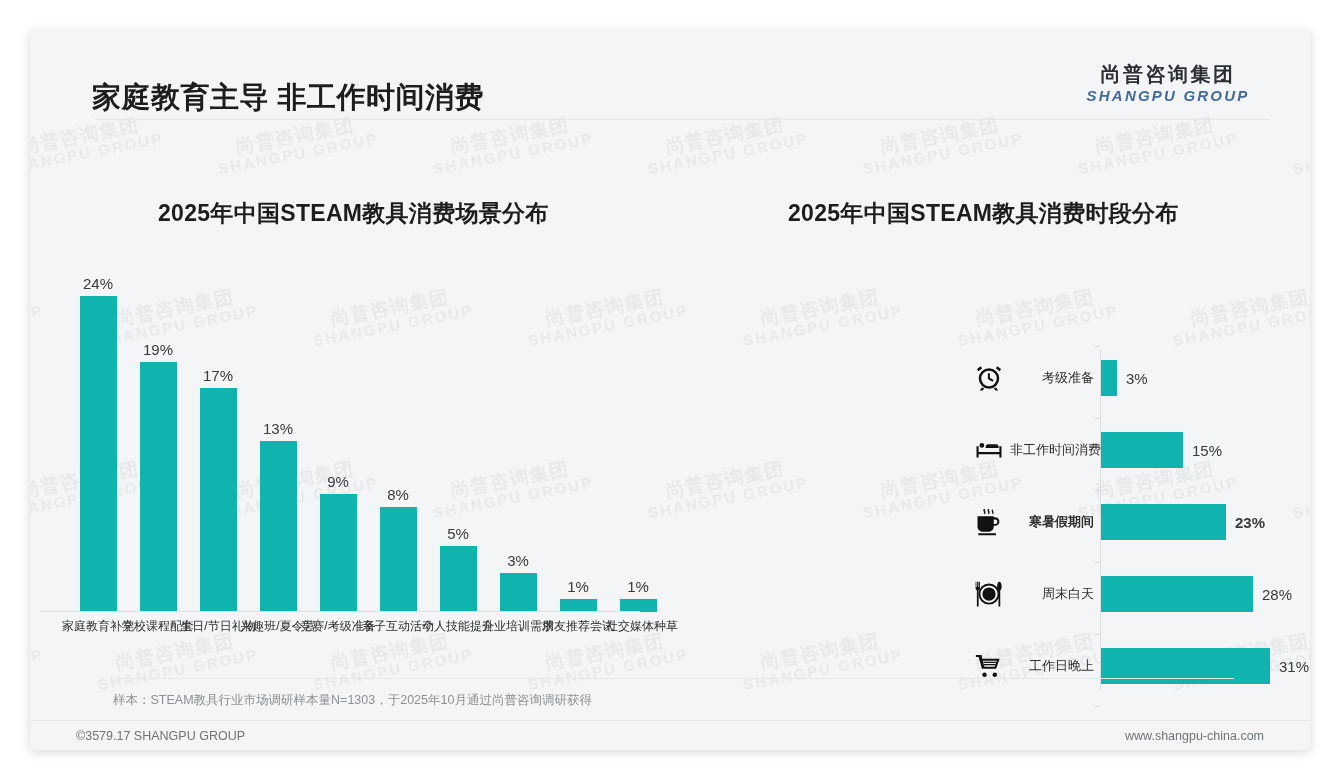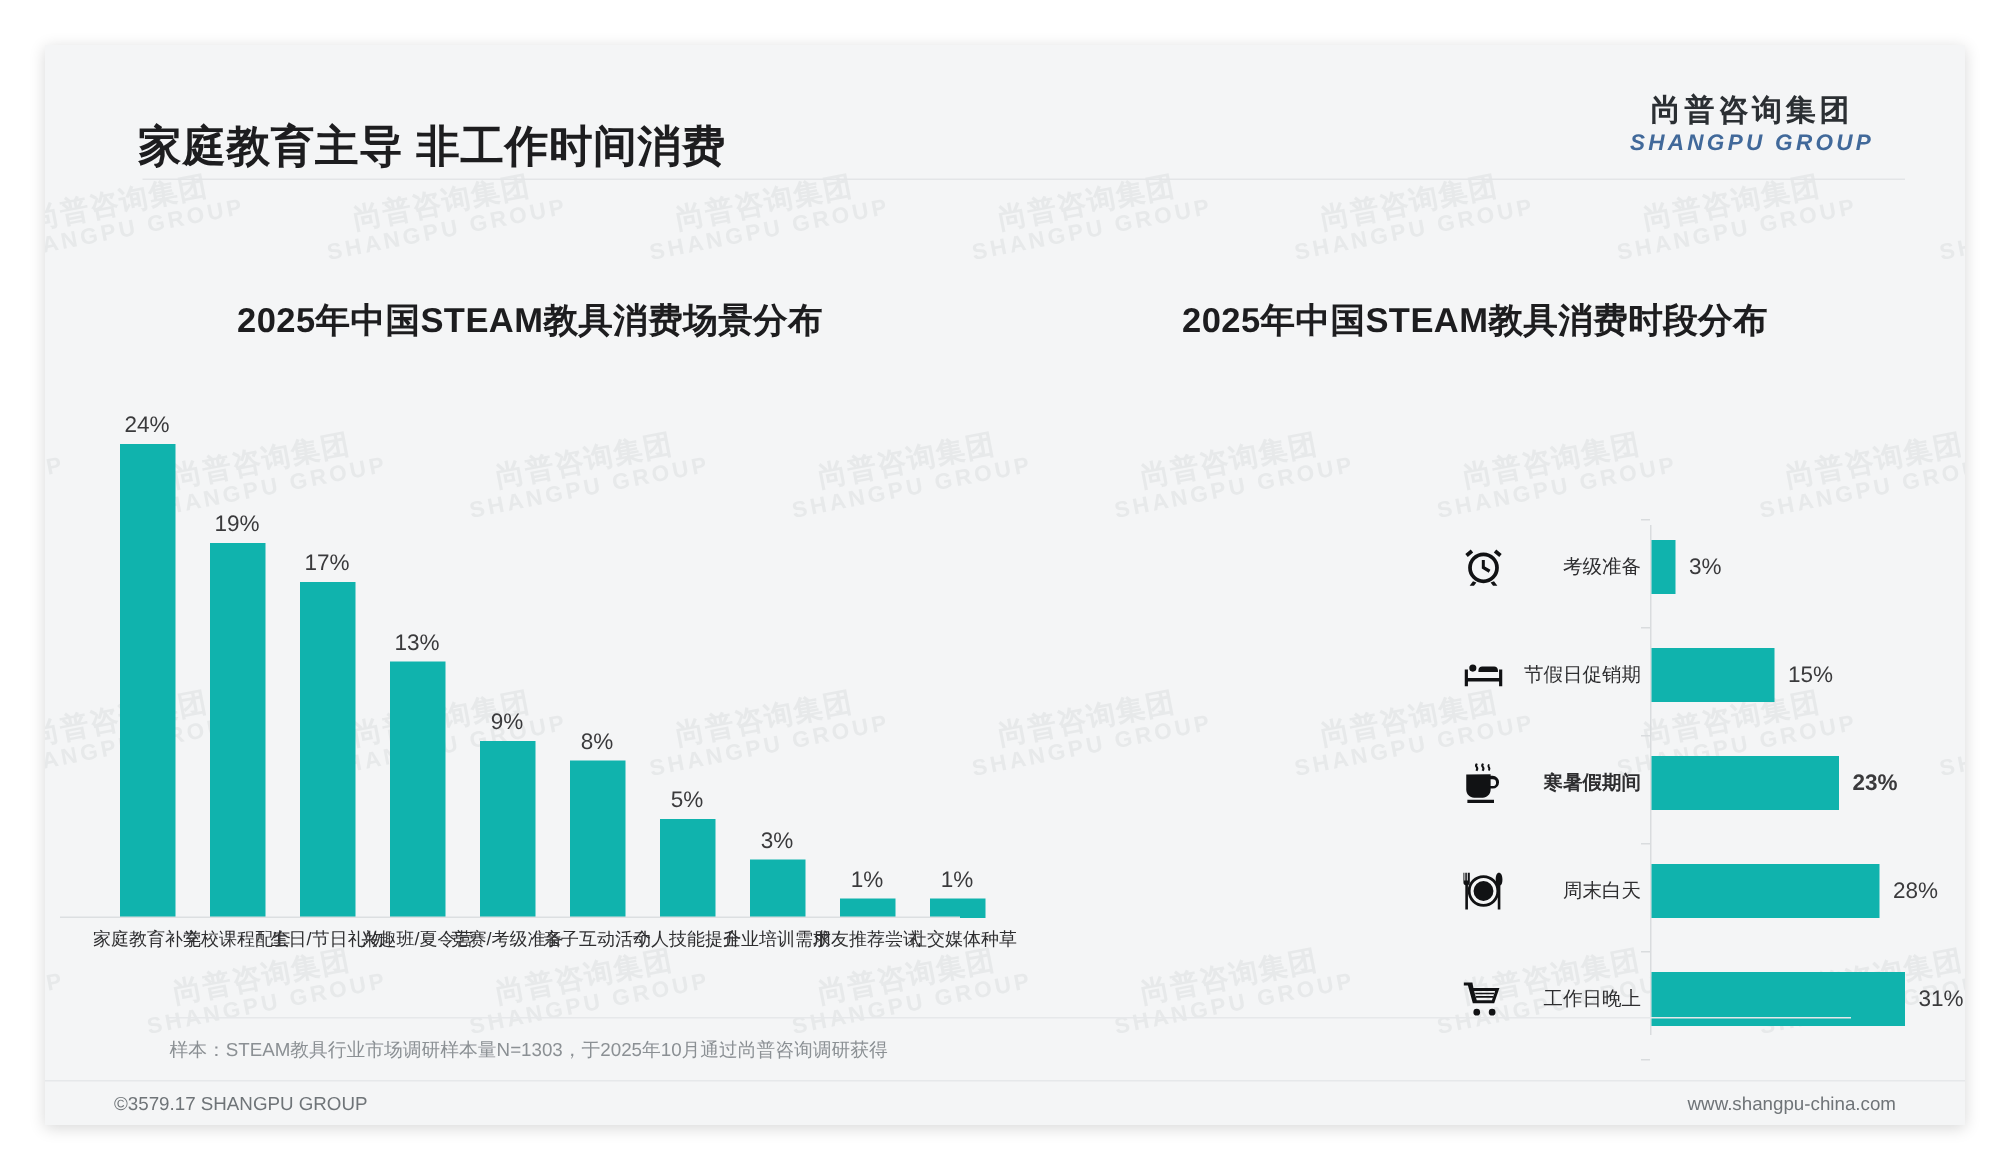--- a/index.html
+++ b/index.html
@@ -513,21 +513,21 @@
           <div class="hrow-bar" style="width: 16px; background: rgb(16, 179, 173);"></div>
           <div class="hrow-value" style="left: 476px;">3%</div>
         </div>
         <div class="hrow" style="top: 148px;">
           <div class="hrow-icon">
             <svg width="30" height="30" viewBox="0 0 24 24" fill="currentColor">
               <path d="M2 9v9h1.7v-2.6h16.6V18H22V9h-1.7v4.6H3.7V9z"></path>
               <path d="M6.3 10.2a1.9 1.9 0 1 0 0-3.8 1.9 1.9 0 0 0 0 3.8zM9.3 10.4h10.4v-1c0-1.1-.9-2-2-2h-6.4c-1.1 0-2 .9-2 2z"></path>
             </svg>
           </div>
-          <div class="hrow-label">节假日促销期</div>
+          <div class="hrow-label">非工作时间消费</div>
           <div class="hrow-bar" style="width: 82px; background: rgb(16, 179, 173);"></div>
           <div class="hrow-value" style="left: 542px;">15%</div>
         </div>
         <div class="hrow" style="top: 220px; font-weight: bold;">
           <div class="hrow-icon">
             <svg width="30" height="30" viewBox="0 0 24 24" fill="currentColor">
               <path d="M8 1.4c-.7.8-.7 1.5-.2 2.2.4.6.4 1-.1 1.6l1 .5c.7-.9.7-1.7.2-2.4-.4-.5-.4-.9.1-1.4zM11.3 1.4c-.7.8-.7 1.5-.2 2.2.4.6.4 1-.1 1.6l1 .5c.7-.9.7-1.7.2-2.4-.4-.5-.4-.9.1-1.4zM14.6 1.9c-.6.7-.6 1.3-.2 1.9.3.5.3.8-.1 1.3l.9.5c.6-.8.6-1.5.2-2.1-.4-.4-.4-.8 0-1.2z"></path>
               <path d="M2.8 7.4v8.2c0 2.3 1.9 4.2 4.2 4.2h4.6c2.3 0 4.2-1.9 4.2-4.2v-.6h1.1a3.4 3.4 0 0 0 0-6.8h-1.1v-.8zm13 2.6h1.1a1.8 1.8 0 0 1 0 3.6h-1.1zM3.4 20.9h14.2v1.7H3.4z"></path>
             </svg>
           </div>

